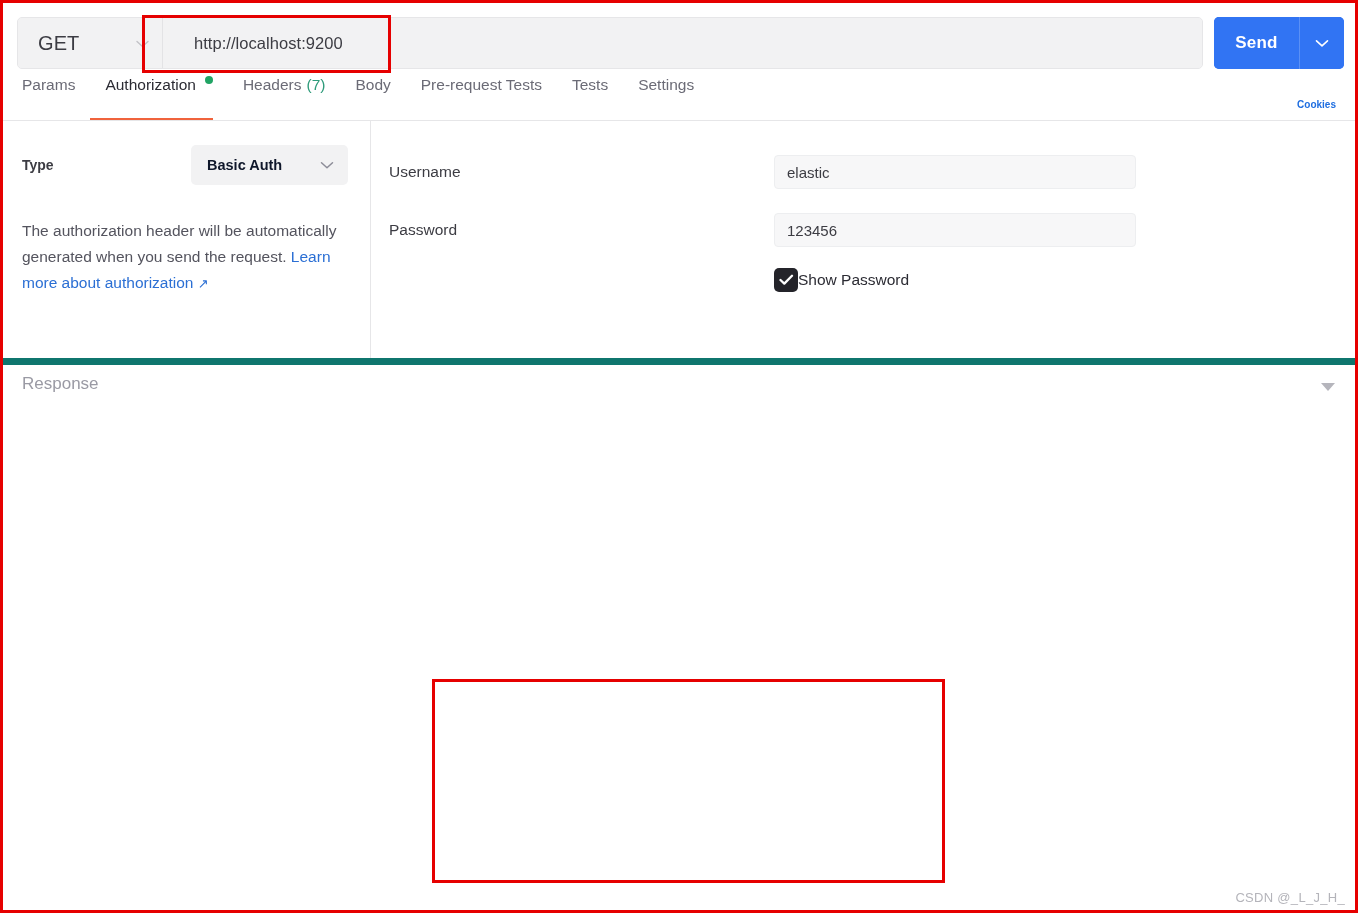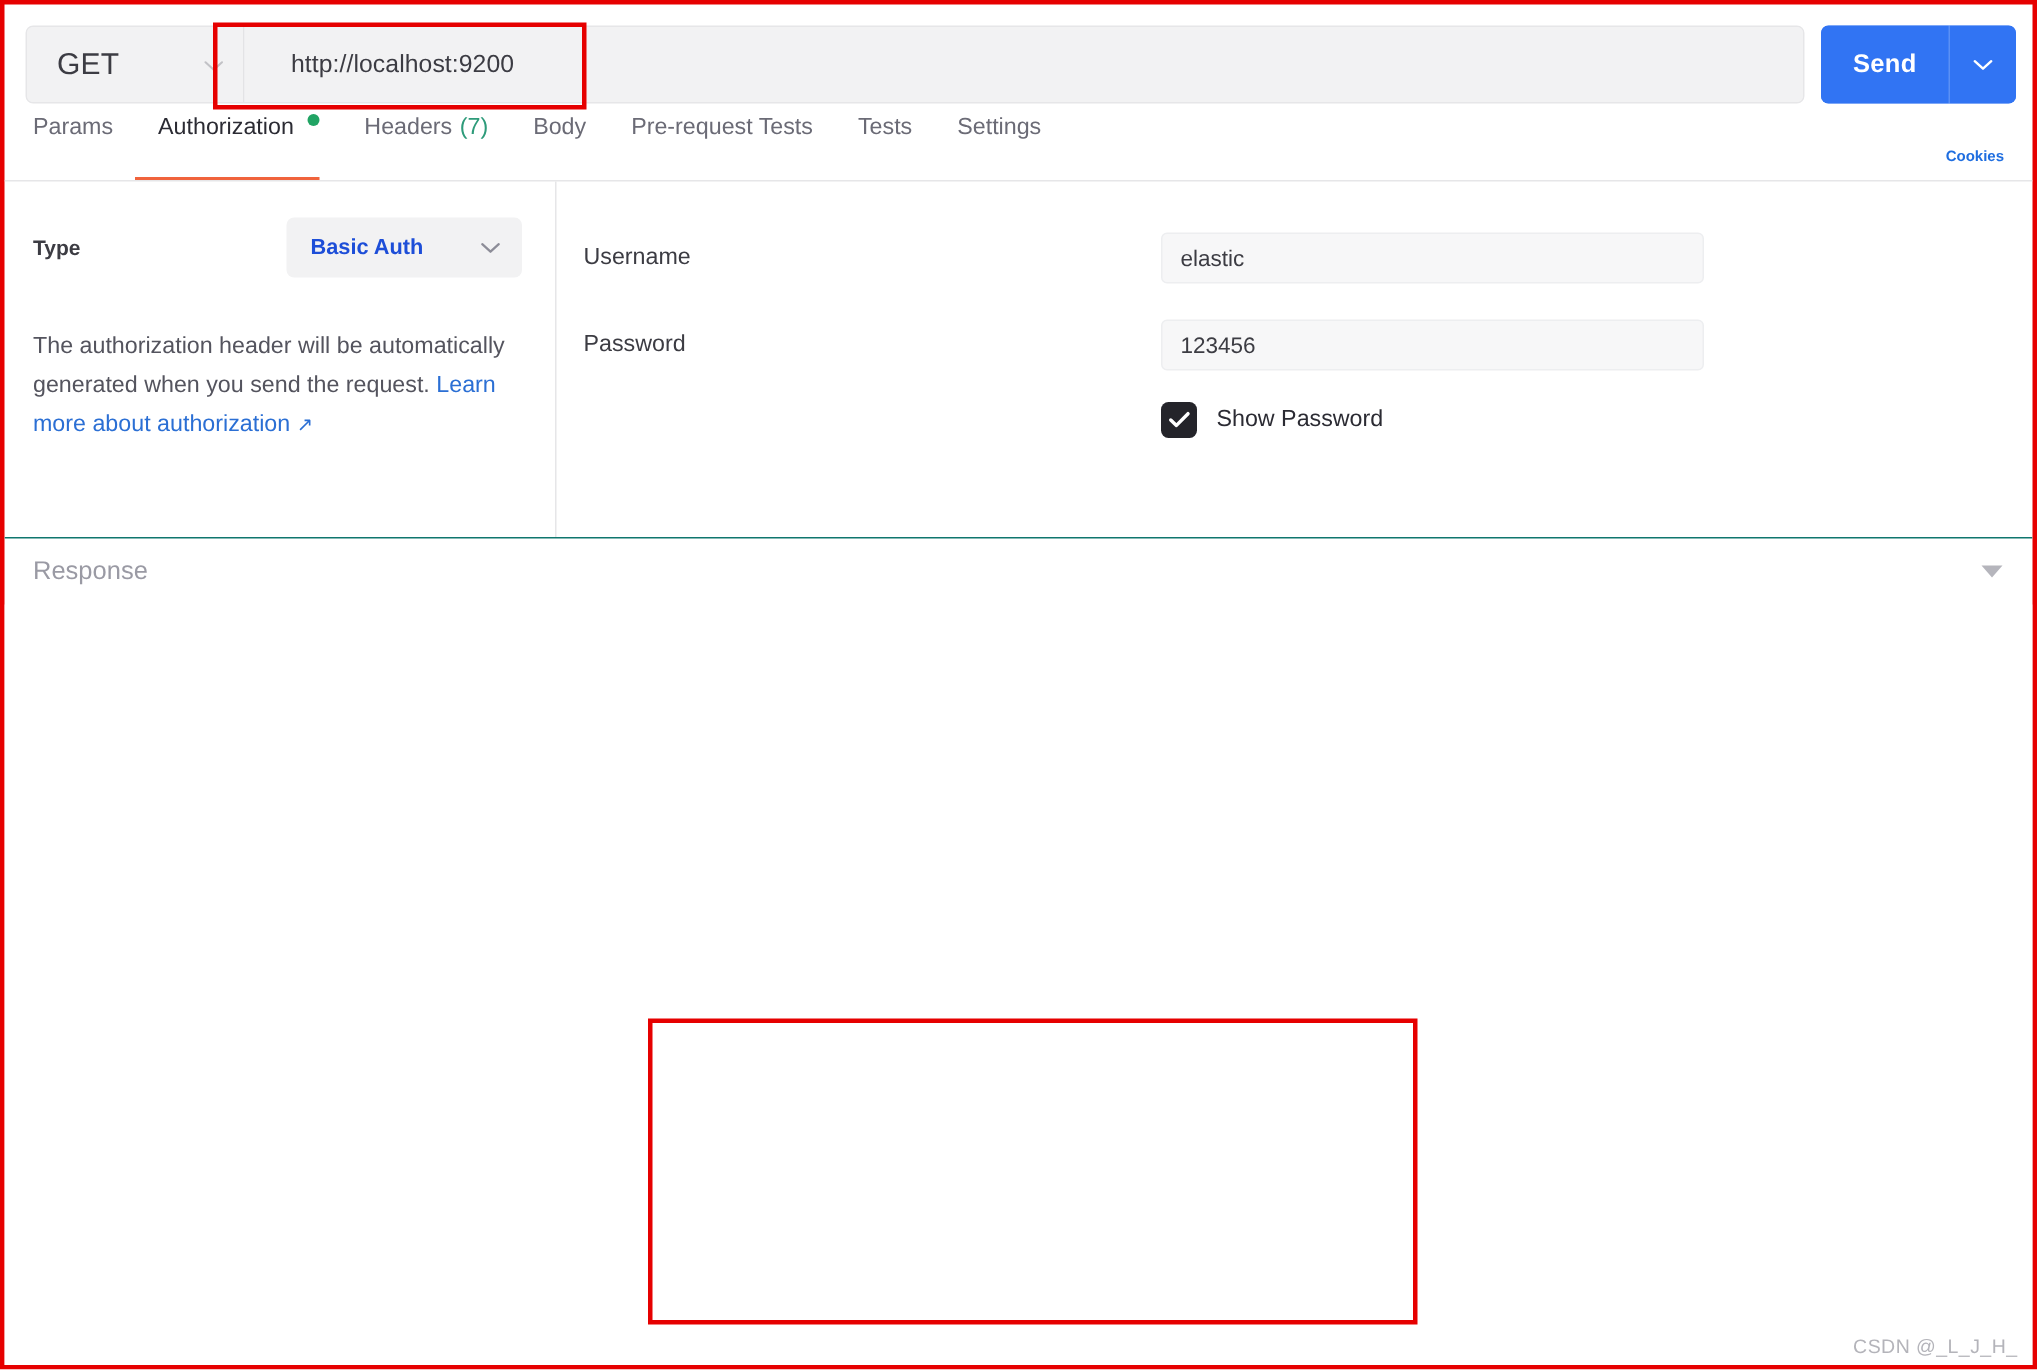--- a/index.html
+++ b/index.html
@@ -214,21 +214,21 @@
     border-radius: 5px;
     display: flex;
     align-items: center;
     justify-content: space-between;
     padding: 0 14px 0 16px;
     cursor: pointer;
   }
   .type-dd-label {
     font-size: 14.5px;
     font-weight: bold;
-    color: #1d4ed8;
+    color: #0f172a;
   }
   .type-dd-caret { color: #8d8d98; font-size: 13px; }
   .auth-desc {
     margin-top: 33px;
     font-size: 15.5px;
     line-height: 26px;
     color: #54545e;
     max-width: 330px;
   }
   .auth-desc a {
@@ -278,33 +278,33 @@
     border-radius: 5px;
     background: #24242a;
     display: flex;
     align-items: center;
     justify-content: center;
     cursor: pointer;
     flex: none;
   }
   .checkbox svg { display: block; }
   .check-label {
-    margin-left: 13px;
+    margin-left: 0;
     font-size: 15.5px;
     color: #2b2b33;
   }
 
   
   .resp-header {
     position: absolute;
     left: 0;
     top: 355px;
     width: 1352px;
     height: 45px;
-    border-top: 1px solid #0f766e;
+    border-top: 7px solid #0f766e;
     display: flex;
     align-items: center;
     padding: 0 19px;
   }
   .resp-title {
     font-size: 17px;
     color: #9a9aa4;
   }
   .resp-collapse {
     position: absolute;

